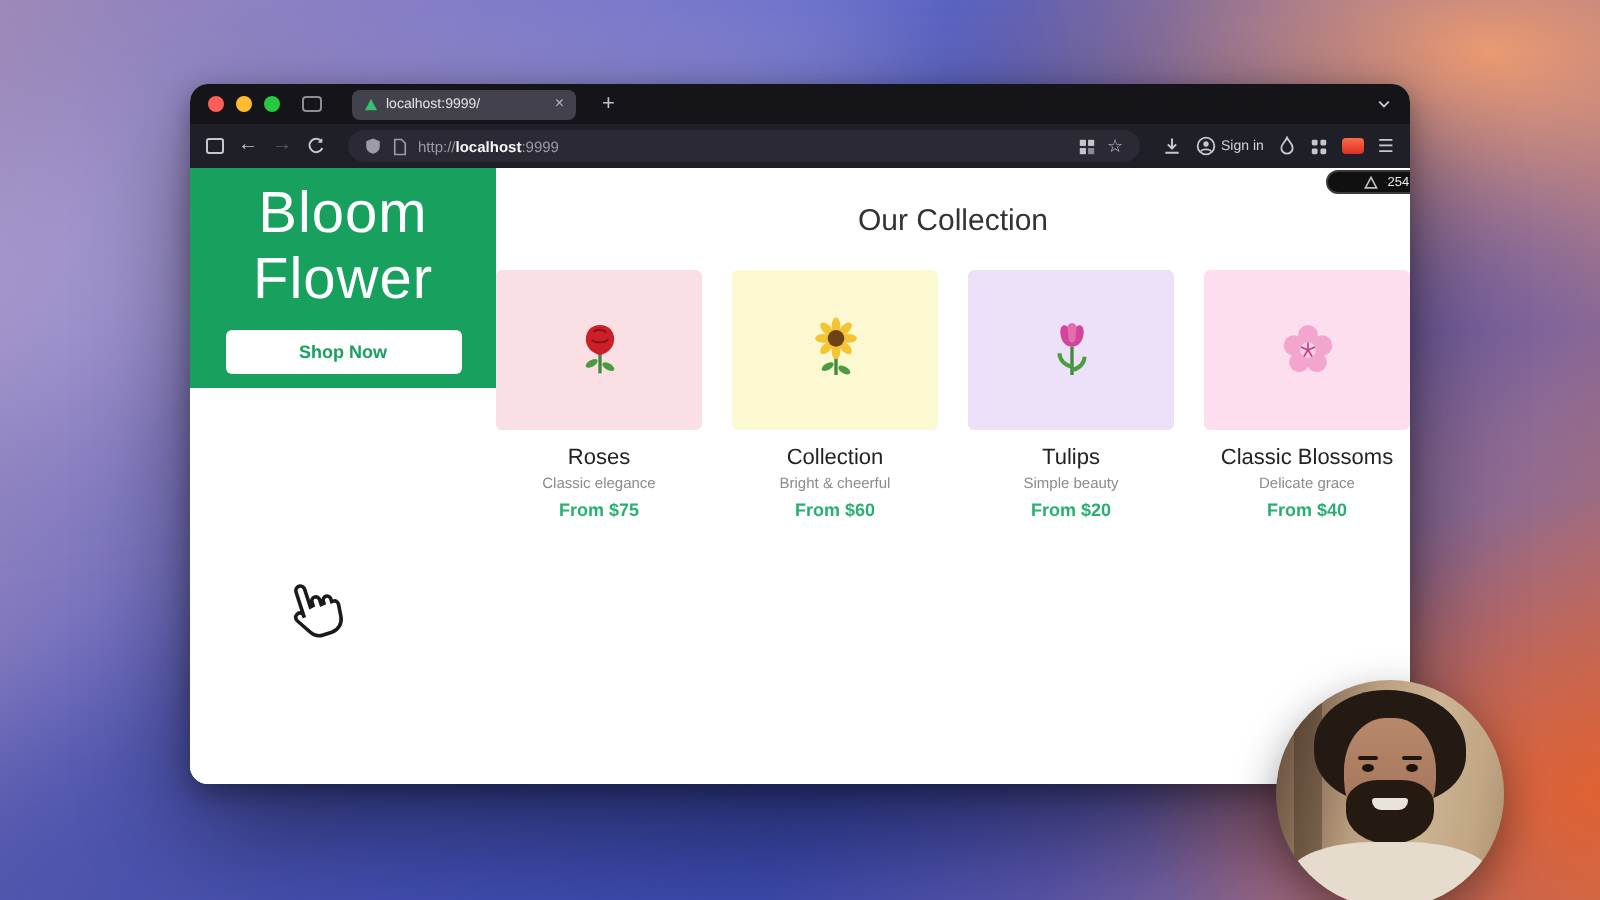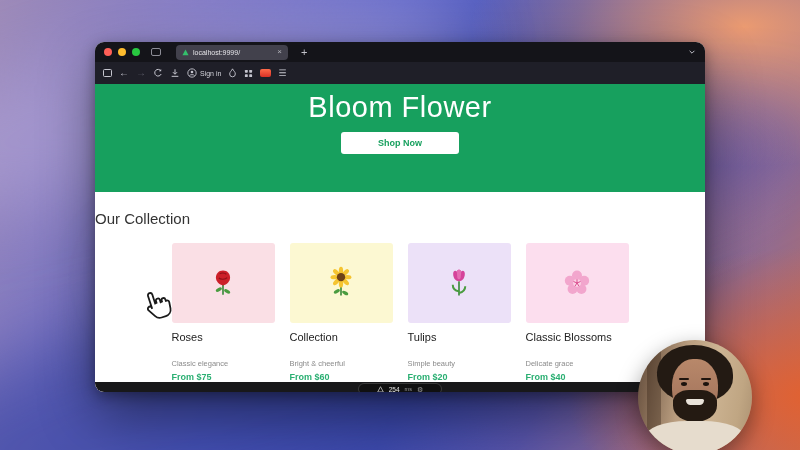--- a/index.html
+++ b/index.html
@@ -47,32 +47,32 @@
   .url-text { font-size:7.5px; color:#9a9aa6; white-space:nowrap; }
   .url-text b { color:#f5f5f7; font-weight:bold; }
   .url-spacer { flex:1; }
   .star { color:#c6c6cf; font-size:9px; line-height:1; }
   .signin { display:flex; align-items:center; gap:3px; }
   .signin-label { font-size:7px; color:#d2d2d9; }
   .rec-badge { width:11px; height:8px; border-radius:2px; background:linear-gradient(#ff6b4a,#d93025); }
   .menu-ic { color:#c6c6cf; font-size:9px; line-height:1; }
 
   
-  .content { height:312px; display:flex; flex-direction:column; background:#fff; }
+  .content { height:312px; display:flex; flex-direction:row; background:#fff; }
   .hero { height:110px; text-align:center; padding-top:7px; }
   .hero-title { color:#fff; font-size:29px; font-weight:400; letter-spacing:.5px; }
   .cta { display:inline-block; margin-top:8px; width:118px; height:22px; line-height:22px;
          background:#fff; border:none; border-radius:3px; font-size:9px; font-weight:bold; }
-  .collection { flex:1; }
+  .collection { flex:1; text-align:center; }
   .collection-heading { margin-top:18px; font-size:15px; color:#333; font-weight:400; }
   .cards { display:flex; justify-content:center; gap:15px; margin-top:16px; }
   .card { width:103px; }
   .card-img { width:103px; height:80px; border-radius:3px; display:flex; align-items:center; justify-content:center; }
   .card-name { margin-top:8px; font-size:11px; color:#222; }
-  .card-tagline { margin-top:16px; font-size:7.5px; color:#8b8b8b; }
+  .card-tagline { margin-top:2px; font-size:7.5px; color:#8b8b8b; }
   .card-price { margin-top:4px; font-size:9px; font-weight:bold; }
 
   .page-footer { height:14px; background:#18181a; position:relative; }
   .rec-pill { position:absolute; left:50%; top:1px; transform:translateX(-50%);
               height:12px; min-width:84px; padding:0 7px; background:#101010; border:1px solid #3a3a3a;
               border-radius:6px; display:flex; align-items:center; justify-content:center; gap:5px; }
   .timer-val { font-size:6.5px; color:#e8e8e8; }
   .timer-unit { font-size:5.5px; color:#9a9a9a; }
   .gear { font-size:7px; color:#9a9a9a; line-height:1; }
 
@@ -127,20 +127,37 @@
 
     <div class="navbar">
       <span class="sidebar-ic"></span>
       <span class="nav-ic">←</span>
       <span class="nav-ic disabled">→</span>
       <svg width="10" height="10" viewBox="0 0 12 12">
         <path d="M9.8 7.2 A4 4 0 1 1 9.4 3.4" fill="none" stroke="#c6c6cf" stroke-width="1.2"></path>
         <path d="M9.8 1.2 L9.8 4 L7 4 Z" fill="#c6c6cf"></path>
       </svg>
 
+      <div class="urlbar">
+        <svg width="9" height="10" viewBox="0 0 12 12">
+          <path d="M6 1 L10.5 2.8 V6.3 C10.5 8.8 8.6 10.4 6 11.2 C3.4 10.4 1.5 8.8 1.5 6.3 V2.8 Z" fill="#9c9ca8"></path>
+        </svg>
+        <svg width="8" height="9" viewBox="0 0 10 12">
+          <path d="M1.5 1 H6 L8.5 3.5 V11 H1.5 Z" fill="none" stroke="#9c9ca8" stroke-width="1.1"></path>
+        </svg>
+        <span class="url-text"><span>http://</span><b>localhost</b><span>:9999</span></span>
+        <span class="url-spacer"></span>
+        <svg width="9" height="9" viewBox="0 0 10 10">
+          <rect x="1" y="1" width="3.4" height="3.4" fill="#c6c6cf"></rect>
+            <rect x="5.6" y="1" width="3.4" height="3.4" fill="#c6c6cf"></rect>
+          <rect x="1" y="5.6" width="3.4" height="3.4" fill="#c6c6cf"></rect>
+            <rect x="5.6" y="5.6" width="3.4" height="3.4" fill="#8a8a94"></rect>
+        </svg>
+        <span class="star">☆</span>
+      </div>
 
       <svg width="10" height="10" viewBox="0 0 12 12">
         <path d="M6 1.5 V7 M3.5 5 L6 7.5 L8.5 5" fill="none" stroke="#c6c6cf" stroke-width="1.2"></path>
         <path d="M2 10 H10" stroke="#c6c6cf" stroke-width="1.2"></path>
       </svg>
       <div class="signin">
         <svg width="10" height="10" viewBox="0 0 12 12">
           <circle cx="6" cy="6" r="5" fill="none" stroke="#c6c6cf" stroke-width="1.1"></circle>
           <circle cx="6" cy="4.8" r="1.6" fill="#c6c6cf"></circle>
           <path d="M3 9.2 C3.6 7.6 8.4 7.6 9 9.2" fill="none" stroke="#c6c6cf" stroke-width="1.1"></path>

